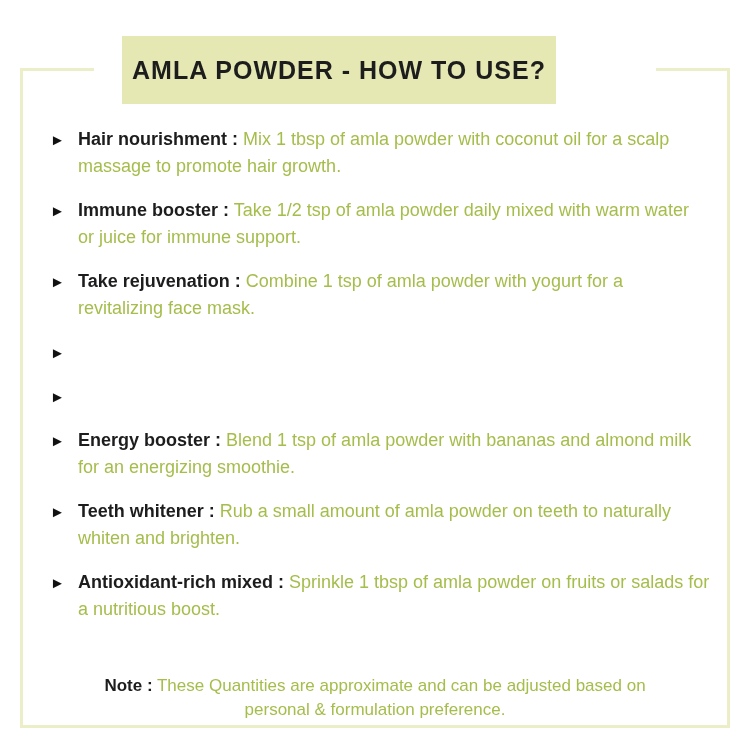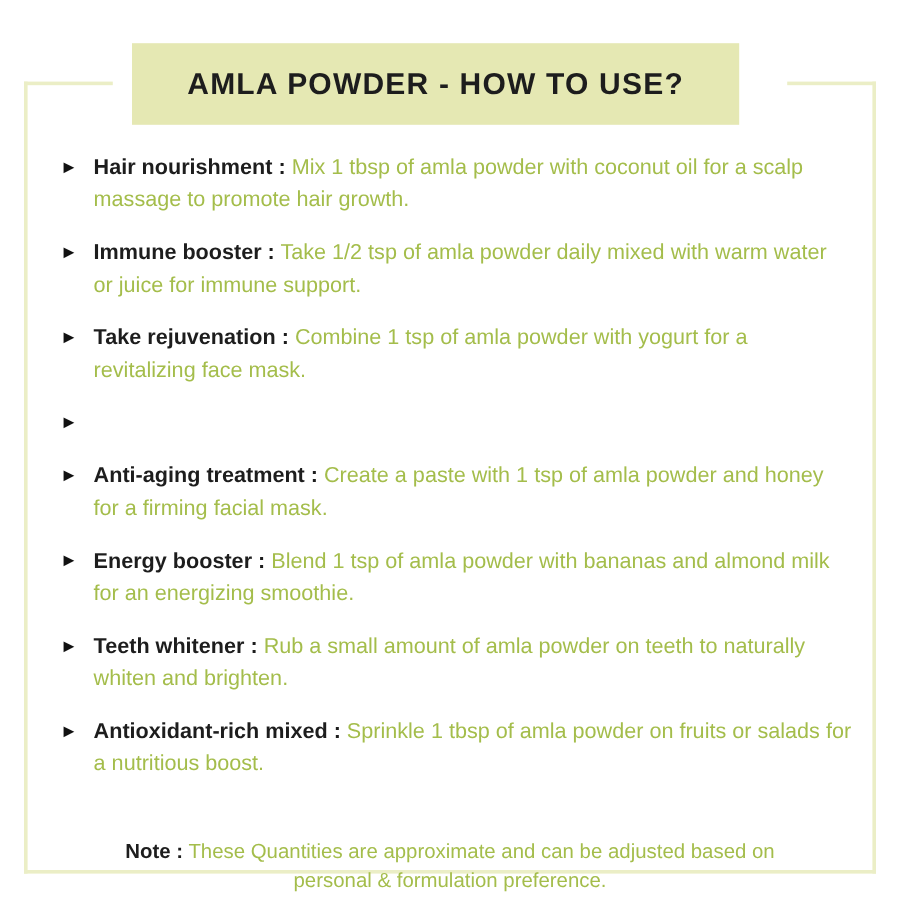--- a/index.html
+++ b/index.html
@@ -17,23 +17,23 @@
     background: #ebeec6;
   }
   #frame-left   { left: 20px;  top: 68px;  width: 3px;   height: 660px; }
   #frame-right  { left: 727px; top: 68px;  width: 3px;   height: 660px; }
   #frame-bottom { left: 20px;  top: 725px; width: 710px; height: 3px; }
   #frame-top-l  { left: 20px;  top: 68px;  width: 74px;  height: 3px; }
   #frame-top-r  { left: 656px; top: 68px;  width: 74px;  height: 3px; }
 
   .banner {
     position: absolute;
-    left: 110px;
+    left: 122px;
     top: 36px;
-    width: 506px;
+    width: 434px;
     height: 68px;
     background: #e5e8b3;
     display: flex;
     align-items: center;
     justify-content: center;
   }
   .banner h1 {
     margin: 0;
     font-size: 25px;
     font-weight: bold;
@@ -71,21 +71,21 @@
     font-weight: bold;
     margin-top: 39px;
   }
   .desc {
     white-space: pre-line;
   }
 
   .note {
     position: absolute;
     left: 40px;
-    top: 698px;
+    top: 674px;
     width: 670px;
     margin: 0;
     text-align: center;
     font-size: 17px;
     line-height: 24px;
     color: #a4bd4b;
   }
   .note b {
     color: #1d1d1d;
     font-weight: bold;
@@ -122,22 +122,20 @@
     <p class="item-text"><b>Take rejuvenation :</b> <span class="desc">Combine 1 tsp of amla powder with yogurt for a
 revitalizing face mask.</span></p>
   </div>
 
   <div class="item">
     <span class="arrow">►</span>
   </div>
 
   <div class="item">
     <span class="arrow">►</span>
-    <p class="item-text"><b>Anti-aging treatment :</b> <span class="desc">Create a paste with 1 tsp of amla powder and honey
-for a firming facial mask.</span></p>
   </div>
 
   <div class="item">
     <span class="arrow">►</span>
     <p class="item-text"><b>Energy booster :</b> <span class="desc">Blend 1 tsp of amla powder with bananas and almond milk
 for an energizing smoothie.</span></p>
   </div>
 
   <div class="item">
     <span class="arrow">►</span>

